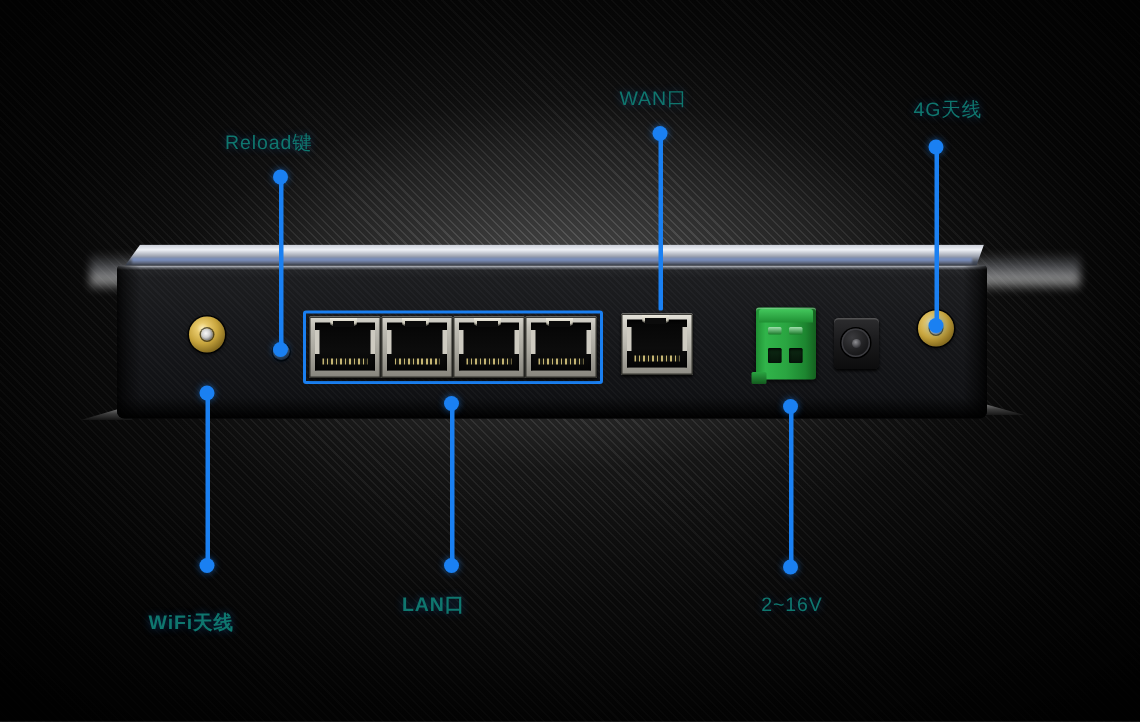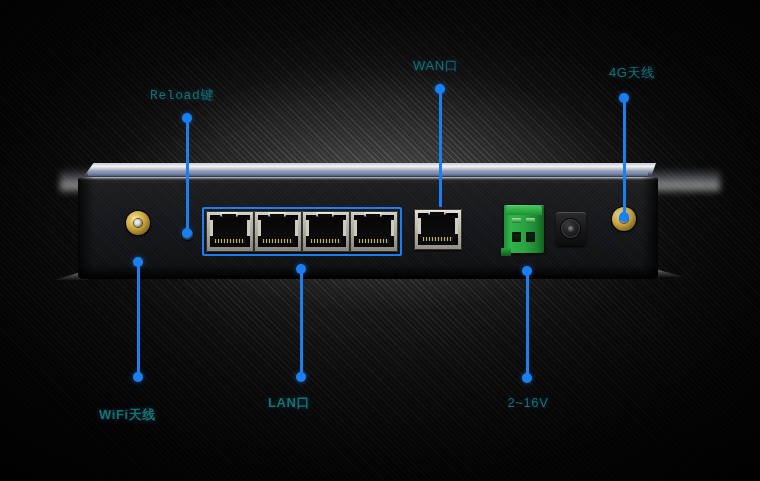--- a/index.html
+++ b/index.html
@@ -333,21 +333,21 @@
       </div>
 
       <div class="sma" style="left:534px;top:30px;">
         <div class="sma-nut"></div>
       </div>
 
       <div class="front-shadow-bottom"></div>
     </div>
   </div>
 
-  <div class="callout-label" style="left:150px;top:86px;font-family:Liberation Mono, monospace;">Reload键</div>
+  <div class="callout-label" style="left:150px;top:86px;">Reload键</div>
   <div class="lead-dot" style="left:182px;top:113px;"></div>
   <div class="lead-line" style="left:185.5px;top:118px;height:115px;"></div>
   <div class="lead-dot" style="left:182px;top:228px;"></div>
 
   <div class="callout-label" style="left:413px;top:57px;">WAN口</div>
   <div class="lead-dot" style="left:435px;top:84px;"></div>
   <div class="lead-line" style="left:438.5px;top:89px;height:118px;"></div>
 
   <div class="callout-label" style="left:588px;top:64px;margin-left:21px;">4G天线</div>
   <div class="lead-dot" style="left:619px;top:93px;"></div>

